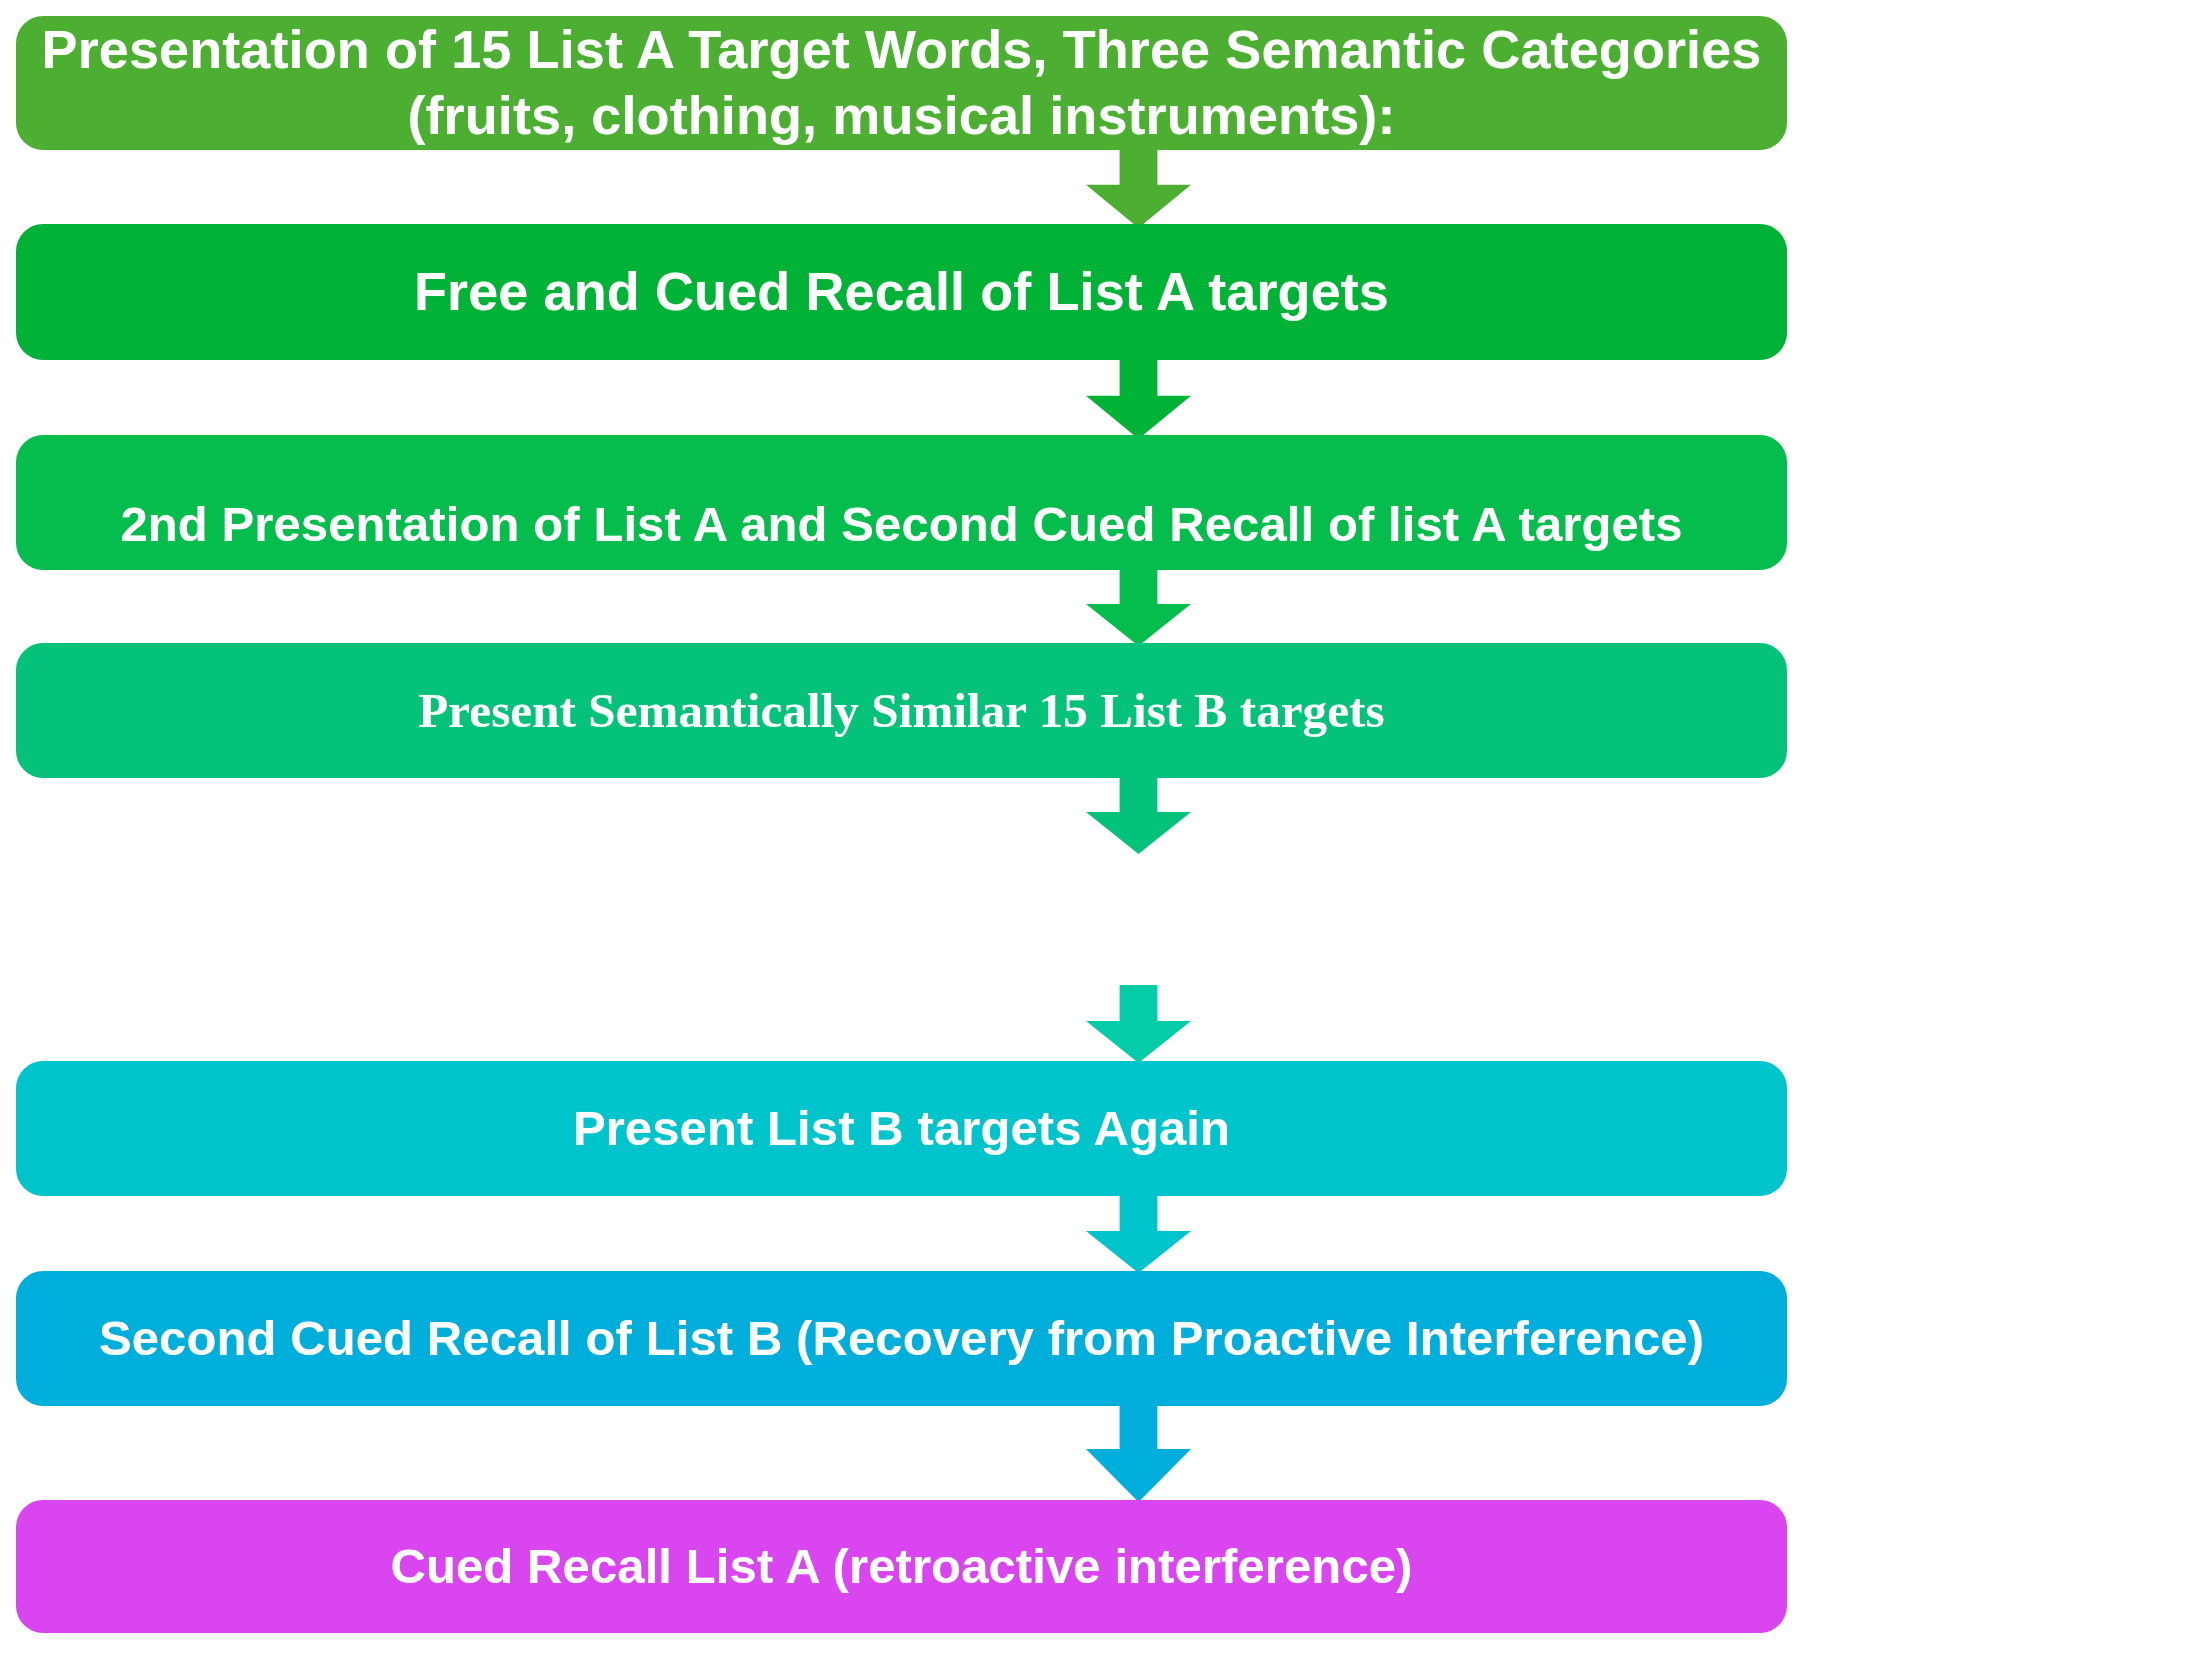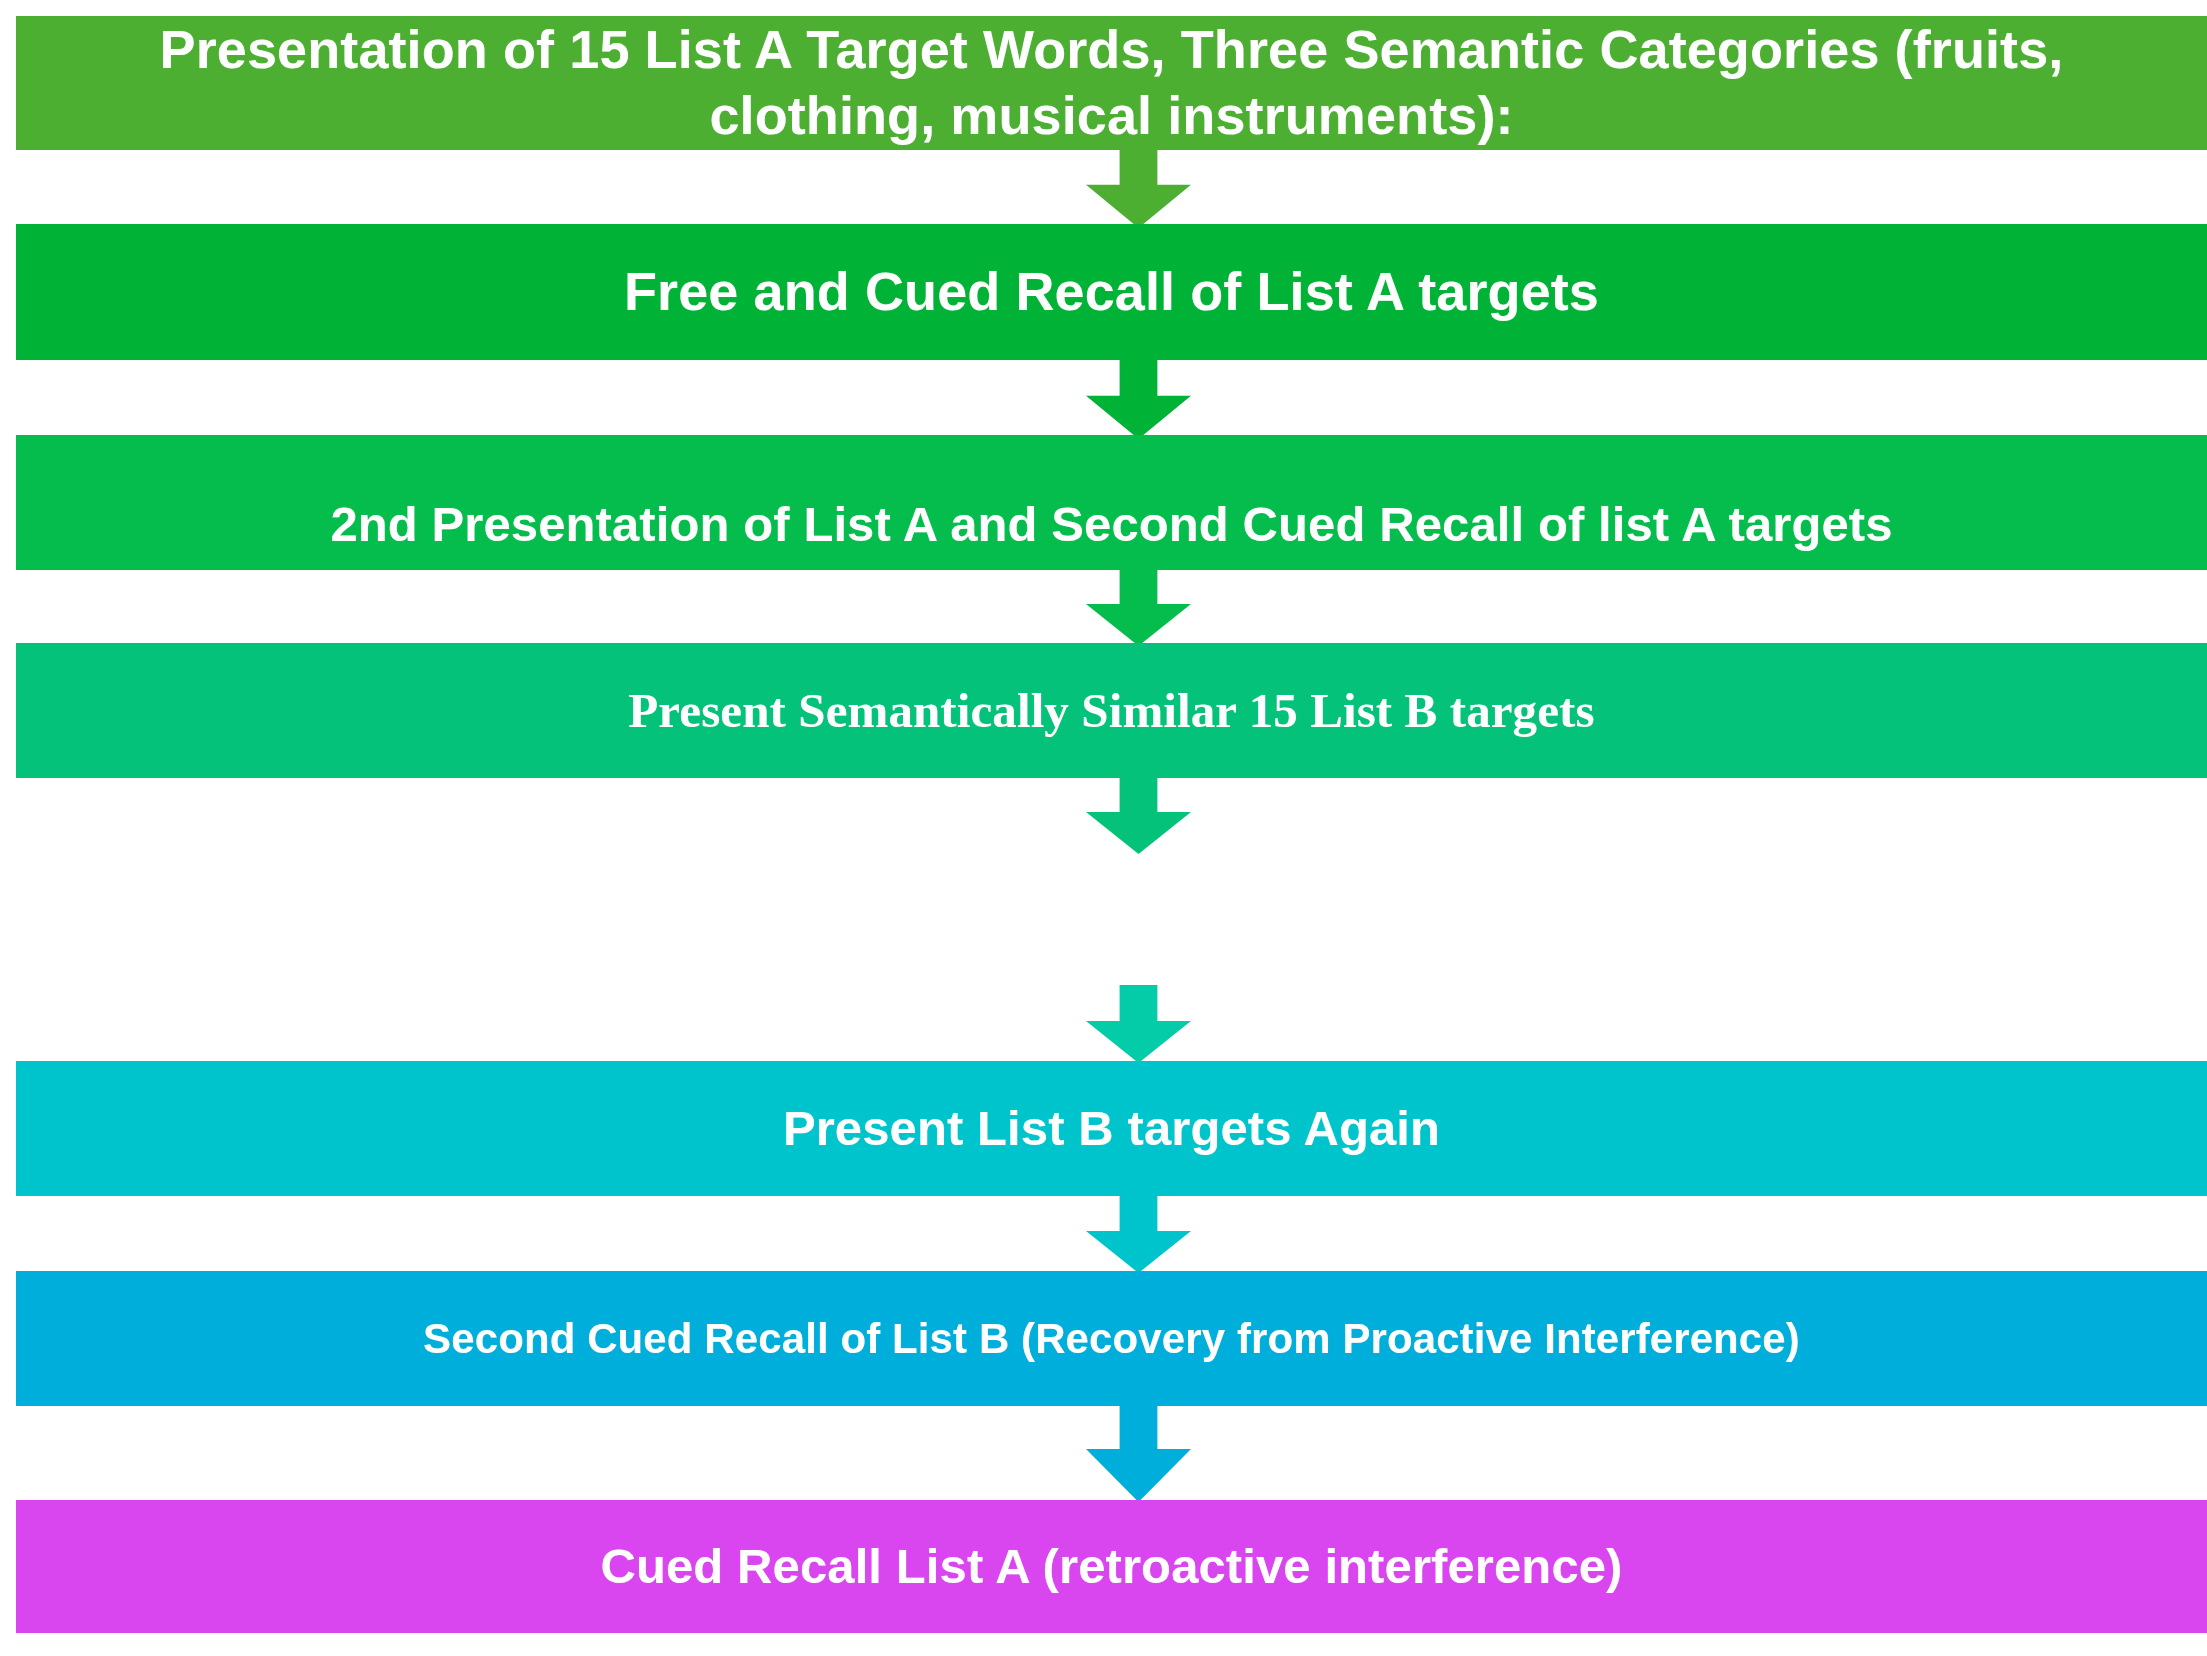--- a/index.html
+++ b/index.html
@@ -17,27 +17,28 @@
   #flowchart {
     position: relative;
     width: 2208px;
     height: 1657px;
     background: #ffffff;
   }
 
   .step {
     position: absolute;
     left: 16px;
-    width: 2191px;
+    width: 1771px;
     display: flex;
     align-items: center;
     justify-content: center;
     text-align: center;
     box-sizing: border-box;
     padding: 3.8px 25px;
+    border-radius: 27px;
   }
 
   .step-label {
     color: #ffffff;
     font-weight: bold;
     line-height: 1.22;
     letter-spacing: 0.1px;
     text-shadow: 0 0 1px rgba(255,255,255,0.25);
     white-space: pre-line;
   }
@@ -51,21 +52,21 @@
   .step-6 { top: 1061px; height: 135px; }
   .step-7 { top: 1271px; height: 135px; }
   .step-8 { top: 1500px; height: 133px; }
 
   .step-1 .step-label { font-size: 54px; }
   .step-2 .step-label { font-size: 54px; }
   .step-3 .step-label { font-size: 49px; }
   .step-4 .step-label { font-size: 49px; }
   .step-5 .step-label { font-size: 49px; }
   .step-6 .step-label { font-size: 49px; }
-  .step-7 .step-label { font-size: 42px; }
+  .step-7 .step-label { font-size: 49px; }
   .step-8 .step-label { font-size: 49px; }
 
   
   .arrow {
     position: absolute;
     left: 1086px;
     width: 105px;
     -webkit-clip-path: polygon(32% 0%, 68% 0%, 68% 46%, 100% 46%, 50% 100%, 0% 46%, 32% 46%);
     clip-path: polygon(32% 0%, 68% 0%, 68% 46%, 100% 46%, 50% 100%, 0% 46%, 32% 46%);
   }

